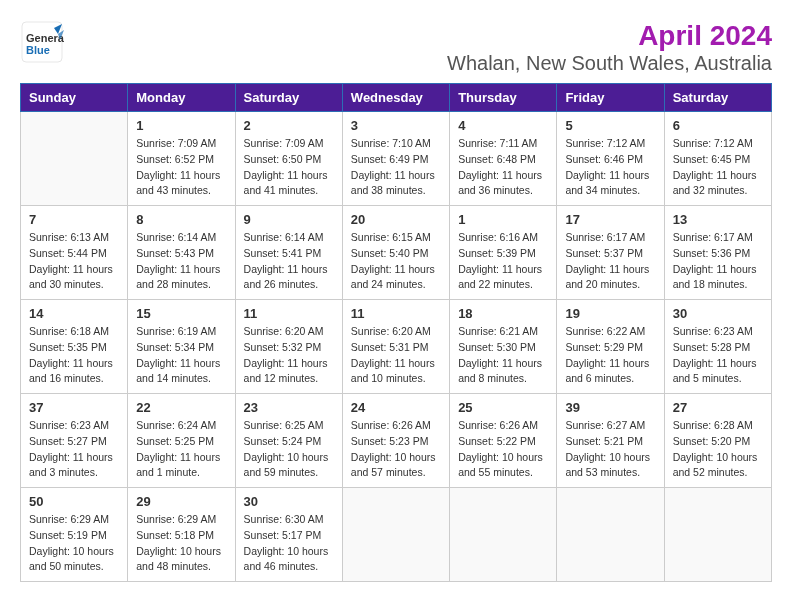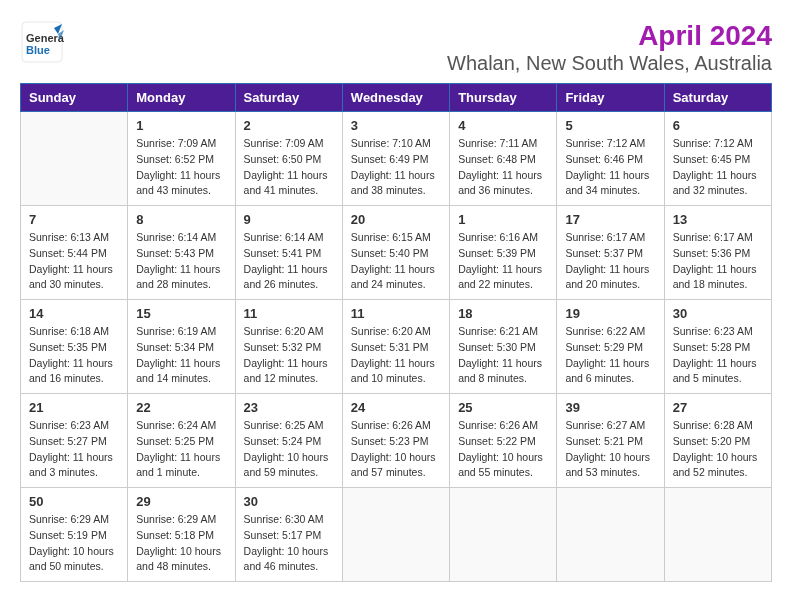--- a/index.html
+++ b/index.html
@@ -188,21 +188,21 @@
           <span class="day-number">19</span>
           <div class="day-info">Sunrise: 6:22 AM<br>Sunset: 5:29 PM<br>Daylight: 11 hours<br>and 6 minutes.</div>
         </td>
         <td>
           <span class="day-number">30</span>
           <div class="day-info">Sunrise: 6:23 AM<br>Sunset: 5:28 PM<br>Daylight: 11 hours<br>and 5 minutes.</div>
         </td>
       </tr>
       <tr>
         <td>
-          <span class="day-number">21</span>
+          <span class="day-number">37</span>
           <div class="day-info">Sunrise: 6:23 AM<br>Sunset: 5:27 PM<br>Daylight: 11 hours<br>and 3 minutes.</div>
         </td>
         <td>
           <span class="day-number">22</span>
           <div class="day-info">Sunrise: 6:24 AM<br>Sunset: 5:25 PM<br>Daylight: 11 hours<br>and 1 minute.</div>
         </td>
         <td>
           <span class="day-number">23</span>
           <div class="day-info">Sunrise: 6:25 AM<br>Sunset: 5:24 PM<br>Daylight: 10 hours<br>and 59 minutes.</div>
         </td>

